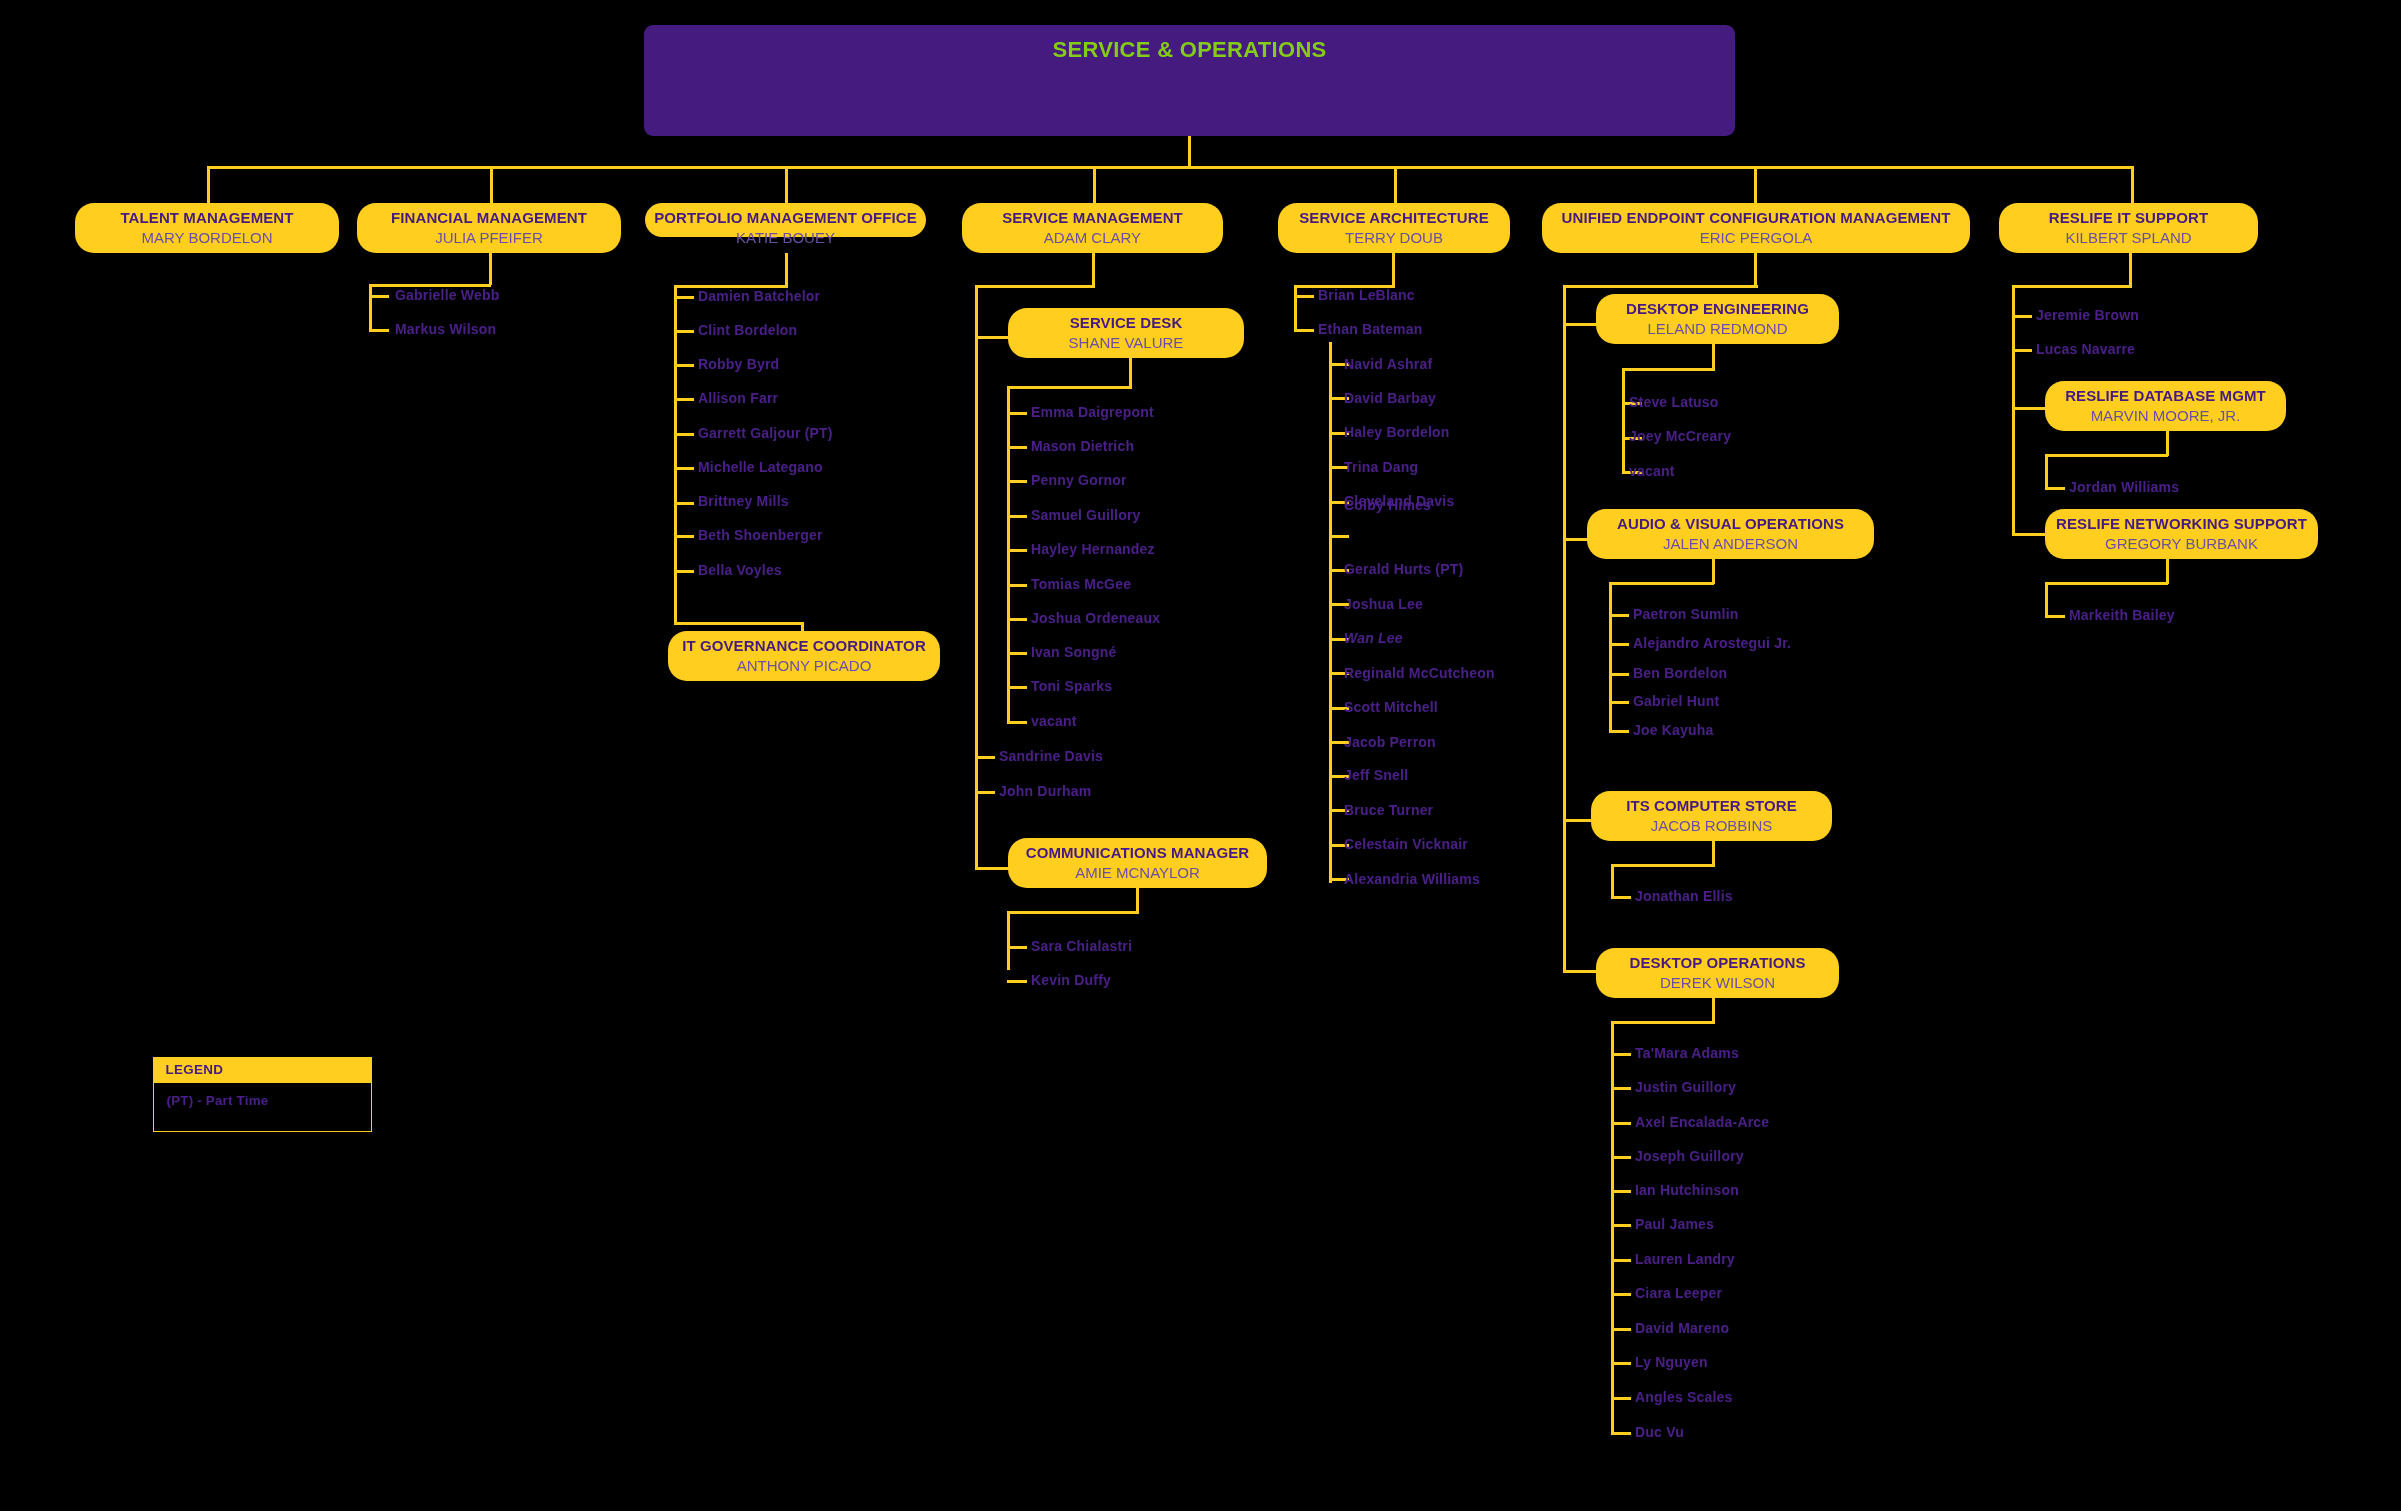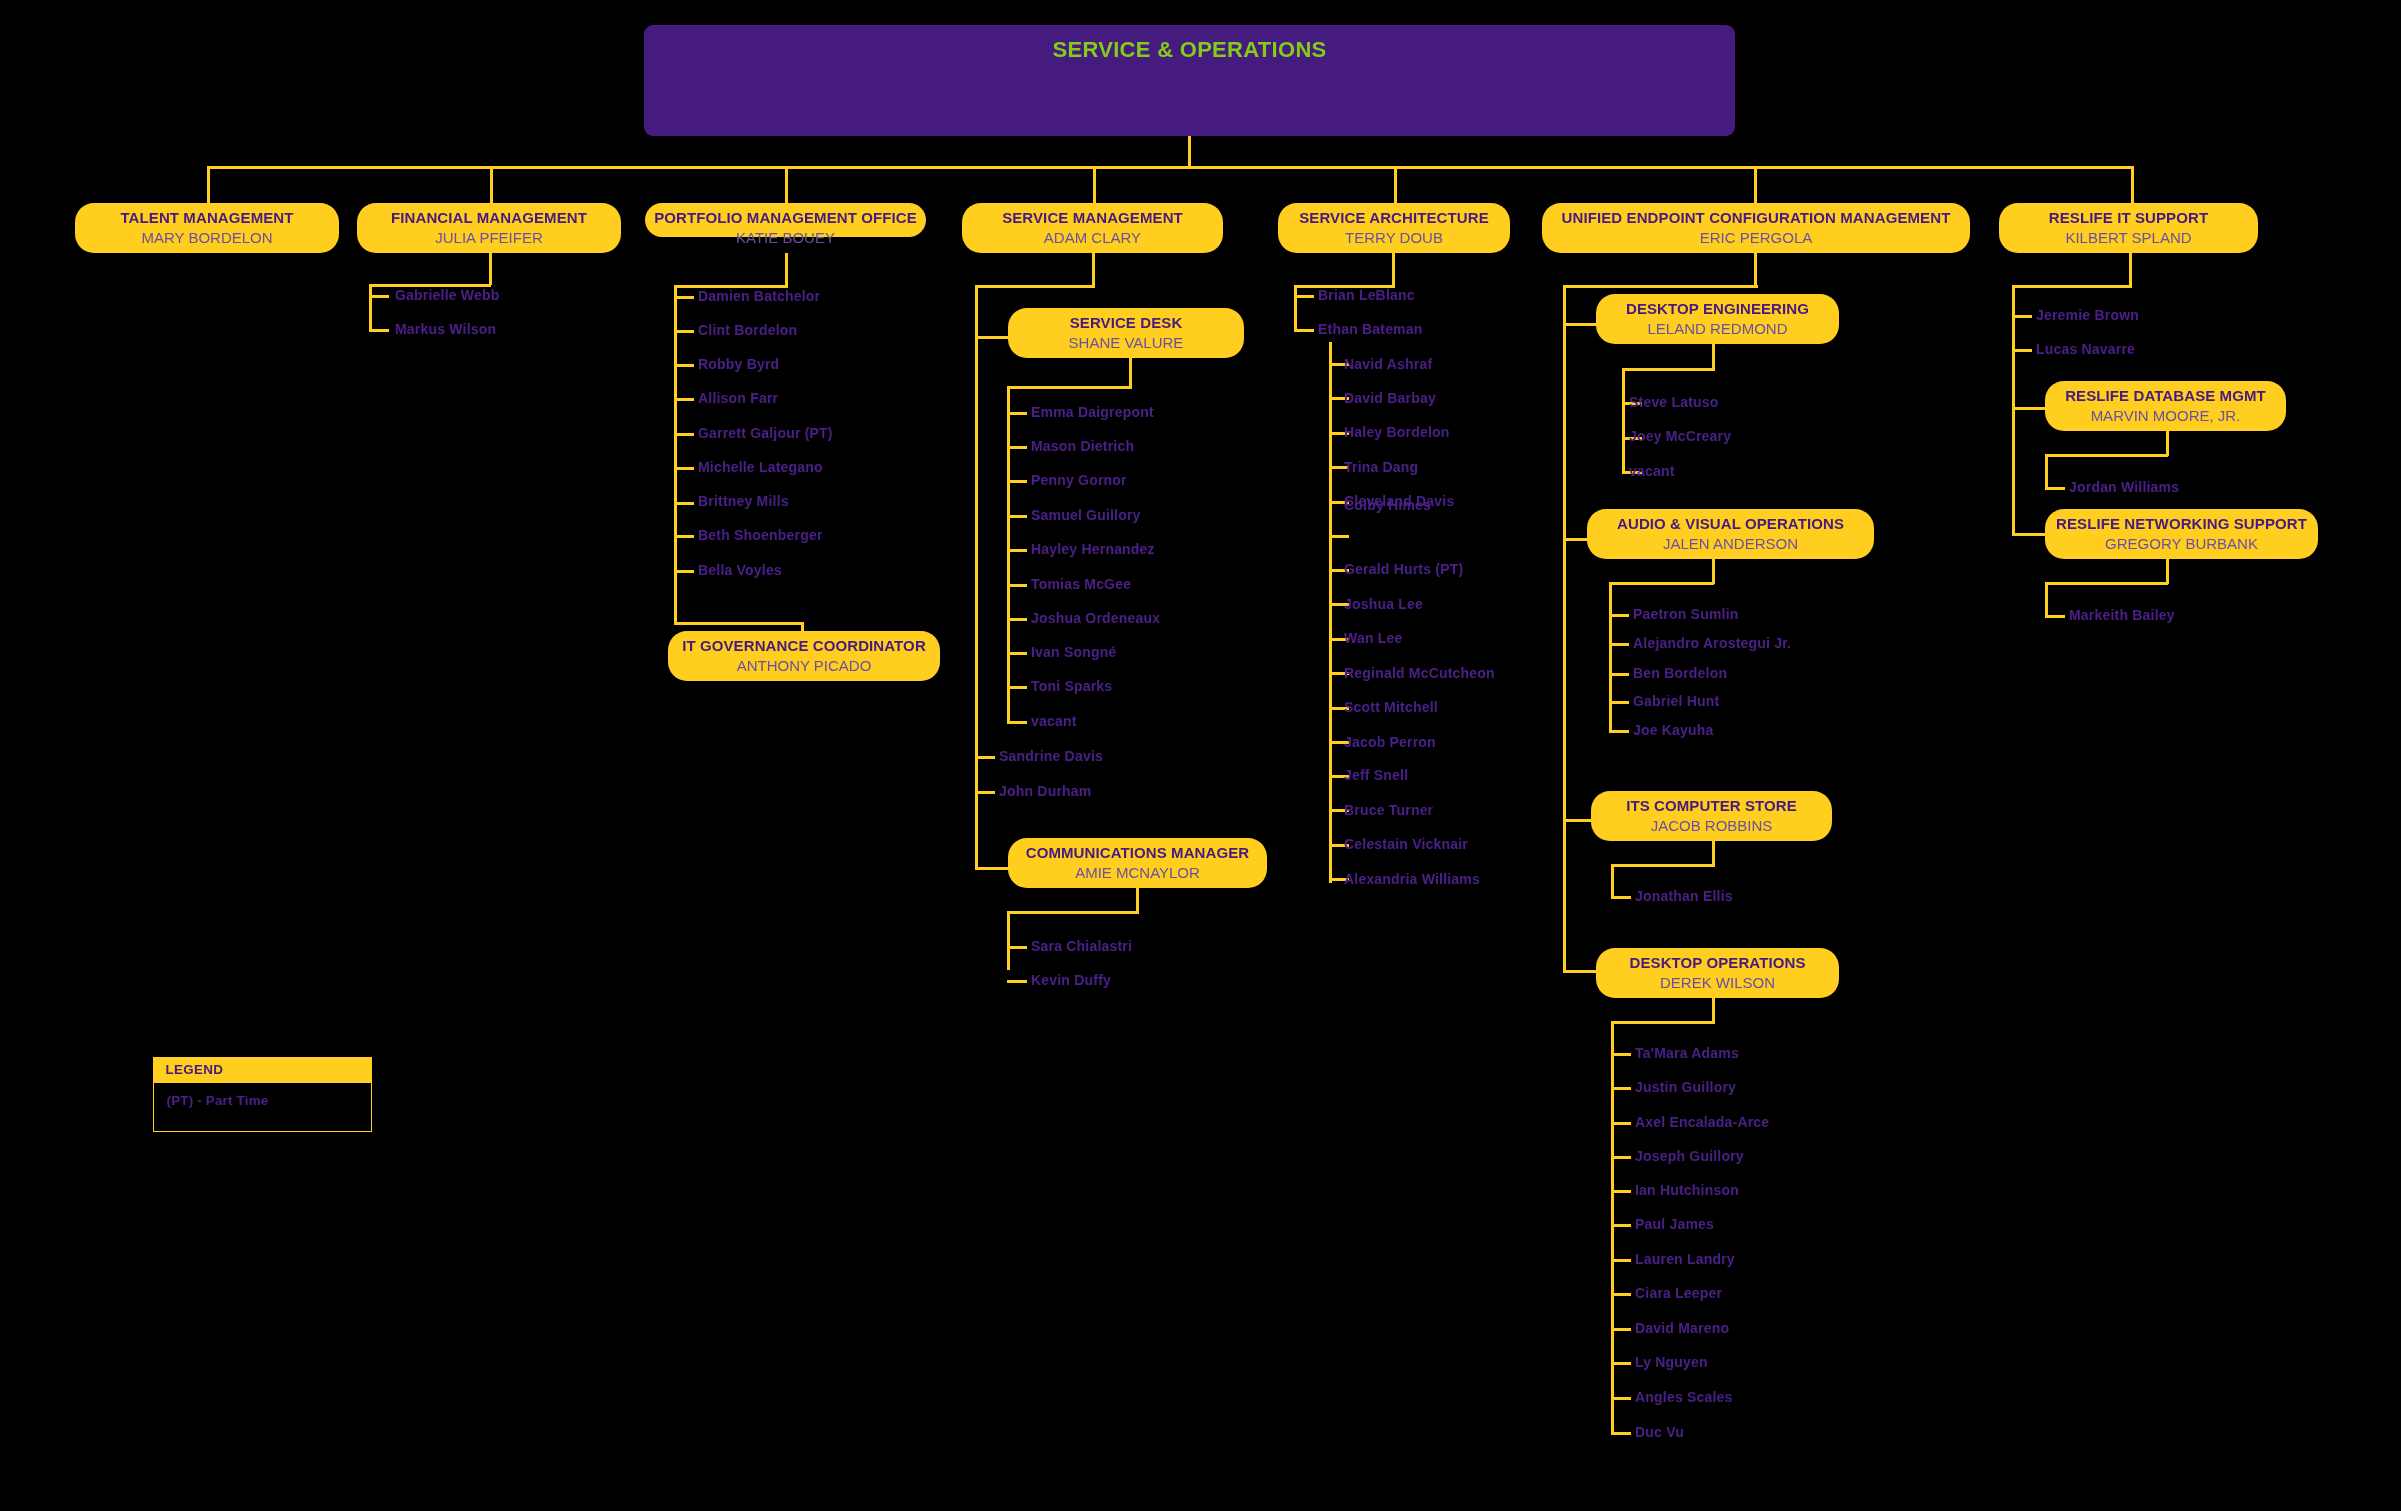--- a/index.html
+++ b/index.html
@@ -254,21 +254,21 @@
   <div class="ln h" style="left:1329px;top:844px;width:19.6px;"></div>
   <div class="ln h" style="left:1329px;top:878px;width:19.6px;"></div>
   <div class="leaf" style="left:1344px;top:356px;">Navid Ashraf</div>
   <div class="leaf" style="left:1344px;top:390px;">David Barbay</div>
   <div class="leaf" style="left:1344px;top:424px;">Haley Bordelon</div>
   <div class="leaf" style="left:1344px;top:459px;">Trina Dang</div>
   <div class="leaf" style="left:1344px;top:493px;">Cleveland Davis</div>
   <div class="leaf" style="left:1344px;top:497px;">Colby Himes</div>
   <div class="leaf" style="left:1344px;top:561px;">Gerald Hurts (PT)</div>
   <div class="leaf" style="left:1344px;top:596px;">Joshua Lee</div>
-  <div class="leaf" style="left:1344px;top:630px;">Wan Lee</div>
+  <div class="leaf" style="left:1344px;top:630px;font-style:italic;">Wan Lee</div>
   <div class="leaf" style="left:1344px;top:665px;">Reginald McCutcheon</div>
   <div class="leaf" style="left:1344px;top:699px;">Scott Mitchell</div>
   <div class="leaf" style="left:1344px;top:734px;">Jacob Perron</div>
   <div class="leaf" style="left:1344px;top:767px;">Jeff Snell</div>
   <div class="leaf" style="left:1344px;top:802px;">Bruce Turner</div>
   <div class="leaf" style="left:1344px;top:836px;">Celestain Vicknair</div>
   <div class="leaf" style="left:1344px;top:871px;">Alexandria Williams</div>
 
   <div class="box dept" style="left:1542px;top:203px;width:428px;height:50px;">
     <span class="t">UNIFIED ENDPOINT CONFIGURATION MANAGEMENT</span>

